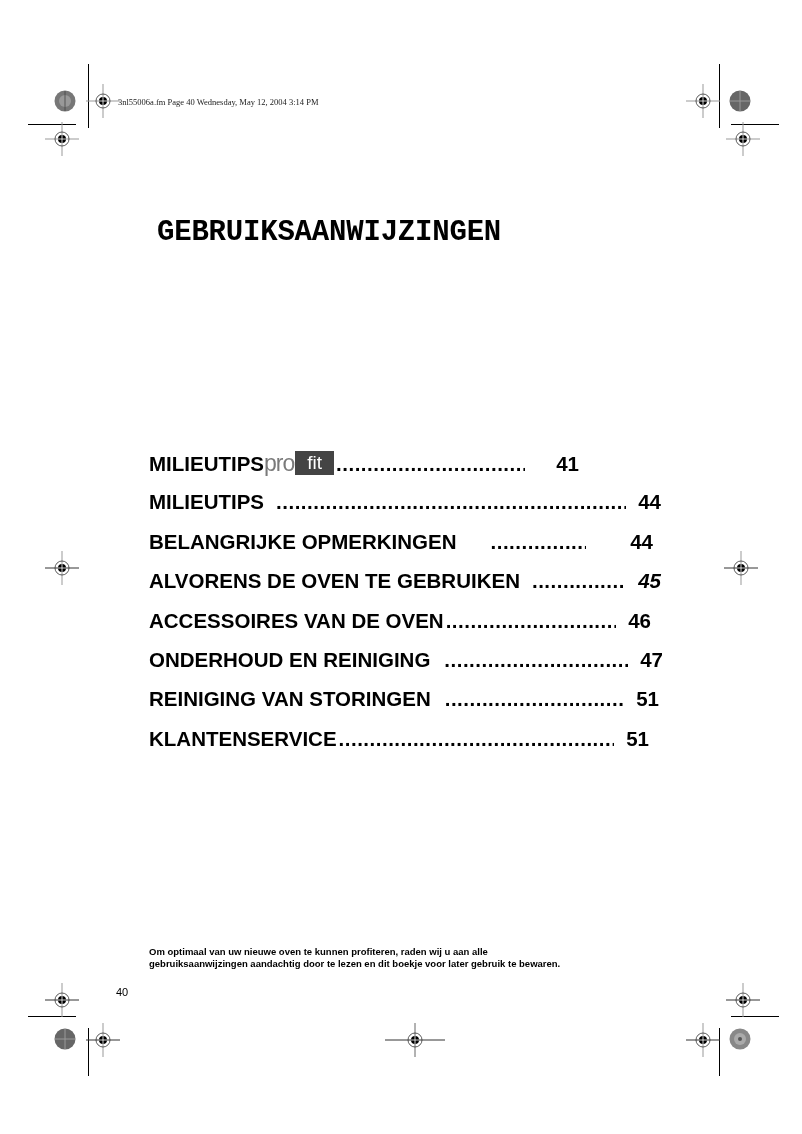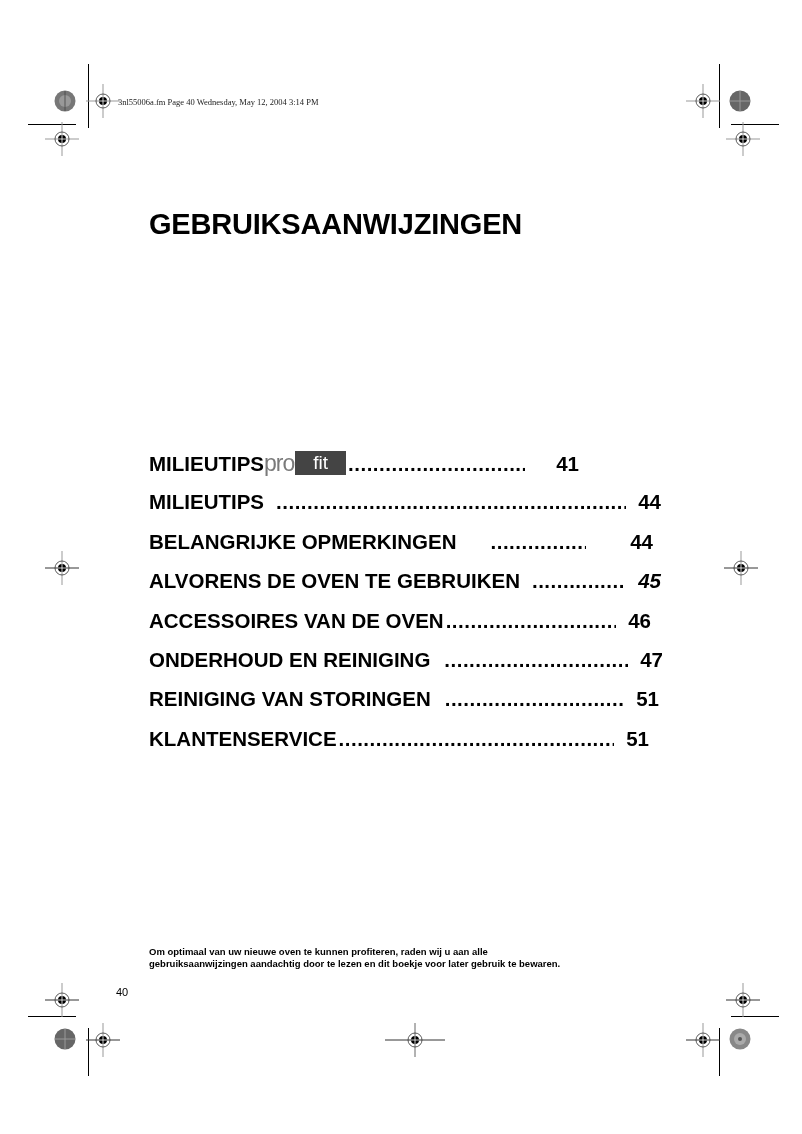--- a/index.html
+++ b/index.html
@@ -9,21 +9,21 @@
   .header-line { left:118px; top:97px; font-family:"Liberation Serif", serif; font-size:8.5px; color:#222; white-space:nowrap; }
   .title { left:149px; top:208px; font-size:29px; font-weight:bold; letter-spacing:-0.2px; white-space:nowrap; }
   .toc { left:149px; top:451px; width:520px; }
   .toc-row { display:flex; align-items:baseline; height:39.4px; font-size:20.5px; font-weight:bold; white-space:nowrap; }
   .toc-label { flex:0 0 auto; }
   .toc-dots { flex:1 1 auto; overflow:hidden; margin:0 2px; letter-spacing:0.5px; }
   .toc-dots::before { content:"...................................................................................................................................................................."; }
   .toc-page { flex:0 0 auto;margin-left:29px; }
   .profit { display:inline-flex; align-items:center; vertical-align:-2px; }
   .profit .pro { color:#7a7a7a; font-weight:normal; font-size:23px; letter-spacing:-1px; line-height:1; }
-  .profit .fit { background:#444; color:#fff; font-weight:normal; font-size:19px; padding:0 18px; line-height:24px; margin-left:1px;text-align:center; }
+  .profit .fit { background:#444; color:#fff; font-weight:normal; font-size:19px; padding:0 12px; line-height:24px; margin-left:1px;text-align:center; }
   .note { left:149px; top:946px; font-size:9.5px; font-weight:bold; line-height:11.5px; width:520px; }
   .pagenum { left:116px; top:986px; font-size:11px; }
   .mark svg { display:block; }
   .line { position:absolute; background:#000; }
 </style>
 </head>
 <body>
 
 <div class="line" style="left:88px;top:64px;width:1px;height:64px;"></div>
 <div class="line" style="left:28px;top:124px;width:48px;height:1px;"></div>
@@ -169,21 +169,21 @@
 <div class="abs mark" style="left:729px;top:1028px;">
   <svg width="22" height="22" viewBox="0 0 22 22">
       <circle cx="11" cy="11" r="10.5" fill="#888"></circle>
       <circle cx="11" cy="11" r="6" fill="#aaa"></circle>
       <circle cx="11" cy="11" r="2" fill="#555"></circle>
     </svg>
 </div>
 
 <div class="abs header-line">3nl55006a.fm  Page 40  Wednesday, May 12, 2004  3:14 PM</div>
 
-<h1 class="abs title" style="margin:0;">GEBRUIKSAANWIJZINGEN</h1>
+<h1 class="abs title" style="margin:8px;font-family:Liberation Mono, monospace;">GEBRUIKSAANWIJZINGEN</h1>
 
 <div class="abs toc">
   <div class="toc-row" style="width:430px;">
     <span class="toc-label">MILIEUTIPS</span>
     <span class="profit">
       <span class="pro">pro</span>
         <span class="fit">fit</span>
     </span>
     <span class="toc-dots"></span>
     <span class="toc-page">41</span>

